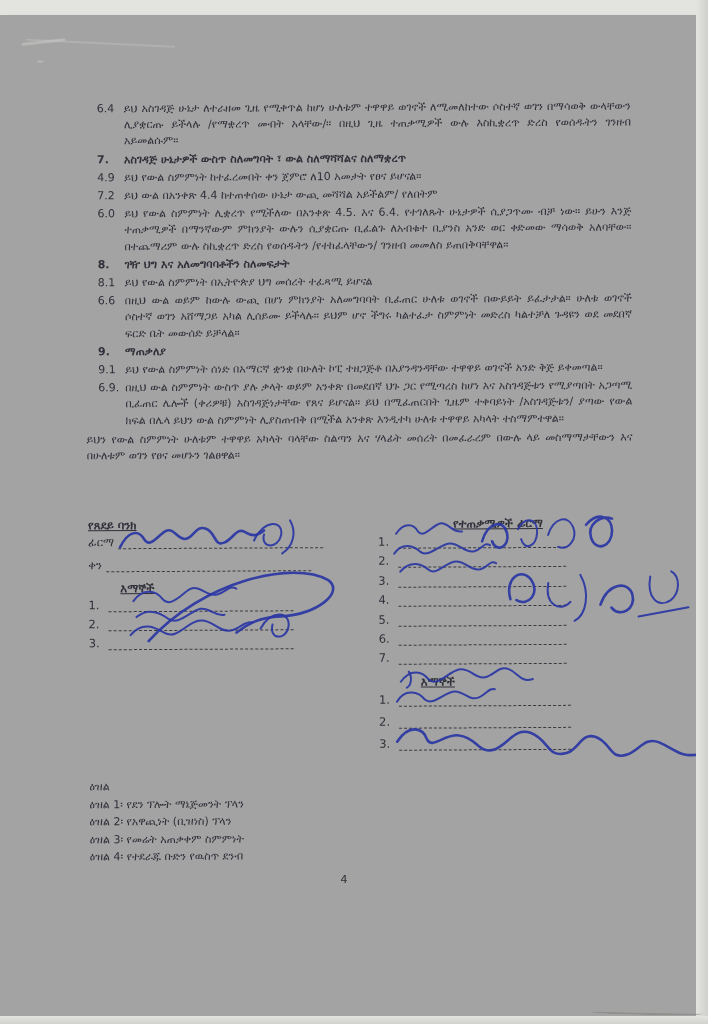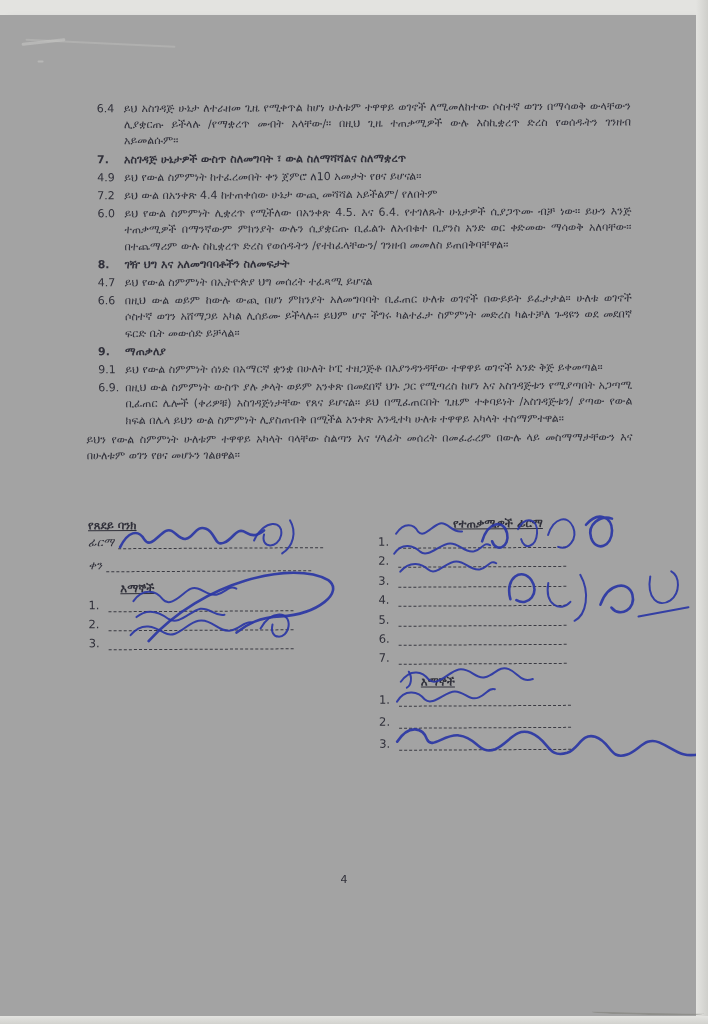--- a/index.html
+++ b/index.html
@@ -26,21 +26,21 @@
   }
   .clause{ display:flex; margin-bottom:2px; }
   .clause .num{ flex:0 0 27px; text-align:left; }
   .clause .txt{ flex:1; }
   .clause.head .txt, .clause.head .num{ font-weight:bold; text-align:left; }
   .closing{ margin-left:-12px; margin-top:3px; text-align:justify; }
   
   .sig-left{ position:absolute; left:88px; top:502px; width:300px; font-size:11.5px; }
   .sig-left .title{ font-weight:bold; text-decoration:underline; margin-bottom:3px; }
   .sig-row{ display:flex; align-items:flex-end; margin-bottom:9px; }
-  .sig-row .lbl{ flex:0 0 auto; padding-right:4px;font-style:italic; }
+  .sig-row .lbl{ flex:0 0 auto; padding-right:4px; }
   .dotline{ border-bottom:1.4px dashed #3a3a42; height:12px; }
   .w185{ width:185px; } .w205{ width:205px; }
   .sig-left .wit-title{ font-weight:bold; text-decoration:underline; margin:2px 0 3px 32px; }
   .numrow{ display:flex; align-items:flex-end; margin-bottom:5px; }
   .numrow .n{ flex:0 0 20px; }
   .sig-right{ position:absolute; left:378px; top:502px; width:315px; font-size:11.5px; }
   .sig-right .title{ font-weight:bold; text-decoration:underline; margin:0 0 4px 75px; }
   .sig-right .numrow{ margin-bottom:5.4px; }
   .w168{ width:168px; }
   .sig-right .wit-title{ font-weight:bold; text-decoration:underline; margin:10px 0 4px 42px; }
@@ -92,21 +92,21 @@
           </div>
           <div class="clause">
             <span class="num">6.0</span>
             <span class="txt">ይህ የውል ስምምነት ሊቋረጥ የሚችለው በአንቀጽ 4.5. እና 6.4. የተገለጹት ሁኔታዎች ሲያጋጥሙ ብቻ ነው። ይሁን እንጅ ተጠቃሚዎች በማንኛውም ምክንያት ውሉን ሲያቋርጡ ቢፈልጉ ለአብቁተ ቢያንስ አንድ ወር ቀድመው ማሳወቅ አለባቸው። በተጨማሪም ውሉ ስኪቋረጥ ድረስ የወሰዱትን /የተከፈላቸውን/ ገንዘብ መመለስ ይጠበቅባቸዋል።</span>
           </div>
           <div class="clause head">
             <span class="num">8.</span>
             <span class="txt">ገዥ ህግ እና አለመግባባቶችን ስለመፍታት</span>
           </div>
           <div class="clause">
-            <span class="num">4.7</span>
+            <span class="num">8.1</span>
             <span class="txt">ይህ የውል ስምምነት በኢትዮጵያ ህግ መሰረት ተፈጻሚ ይሆናል</span>
           </div>
           <div class="clause">
             <span class="num">6.6</span>
             <span class="txt">በዚህ ውል ወይም ከውሉ ውጪ በሆነ ምክንያት አለመግባባት ቢፈጠር ሁለቱ ወገኖች በውይይት ይፈታታል። ሁለቱ ወገኖች ሶስተኛ ወገን አሸማጋይ አካል ሊሰይሙ ይችላሉ። ይህም ሆኖ ችግሩ ካልተፈታ ስምምነት መድረስ ካልተቻለ ጉዳዩን ወደ መደበኛ ፍርድ ቤት መውሰድ ይቻላል።</span>
           </div>
           <div class="clause head">
             <span class="num">9.</span>
             <span class="txt">ማጠቃለያ</span>
           </div>
@@ -233,20 +233,29 @@
       </g>
 
       <g>
         <path d="M322,174 C332,160 344,164 350,172 C358,180 370,164 380,162 C392,160 396,172 406,170 C416,168 420,158 430,162 C440,166 442,176 454,172"></path>
         <path d="M318,194 C326,180 340,184 346,192 C354,199 366,184 376,184 C386,184 390,194 400,190 C408,187 410,180 416,182"></path>
         <path class="thick" d="M318,234 C330,216 344,220 348,232 C352,242 366,226 380,228 C398,230 400,248 416,242 C430,236 436,220 452,226 C470,233 468,252 488,246 C500,242 502,226 516,230 C532,235 530,254 548,248 C560,244 566,230 580,236 C596,243 602,252 620,248"></path>
         <path d="M330,164 C334,170 332,178 328,180"></path>
       </g>
     </svg>
 
+    <div class="annex">
+      <div>ዕዝል</div>
+      <div id="annex-items">
+          <div>ዕዝል 1፡ የደን ፕሎት ማኔጅመንት ፕላን</div>
+          <div>ዕዝል 2፡ የአዋጪነት (ቢዝነስ) ፕላን</div>
+          <div>ዕዝል 3፡ የመሬት አጠቃቀም ስምምነት</div>
+          <div>ዕዝል 4፡ የተደራጁ ቡድን የዉስጥ ደንብ</div>
+        </div>
+    </div>
 
     <div class="page-num">4</div>
   </div>
 </div>
 
 <div class="edge-right"></div>
 <div class="edge-bottom"></div>
 <div class="corner-line"></div>
 
 </body></html>

